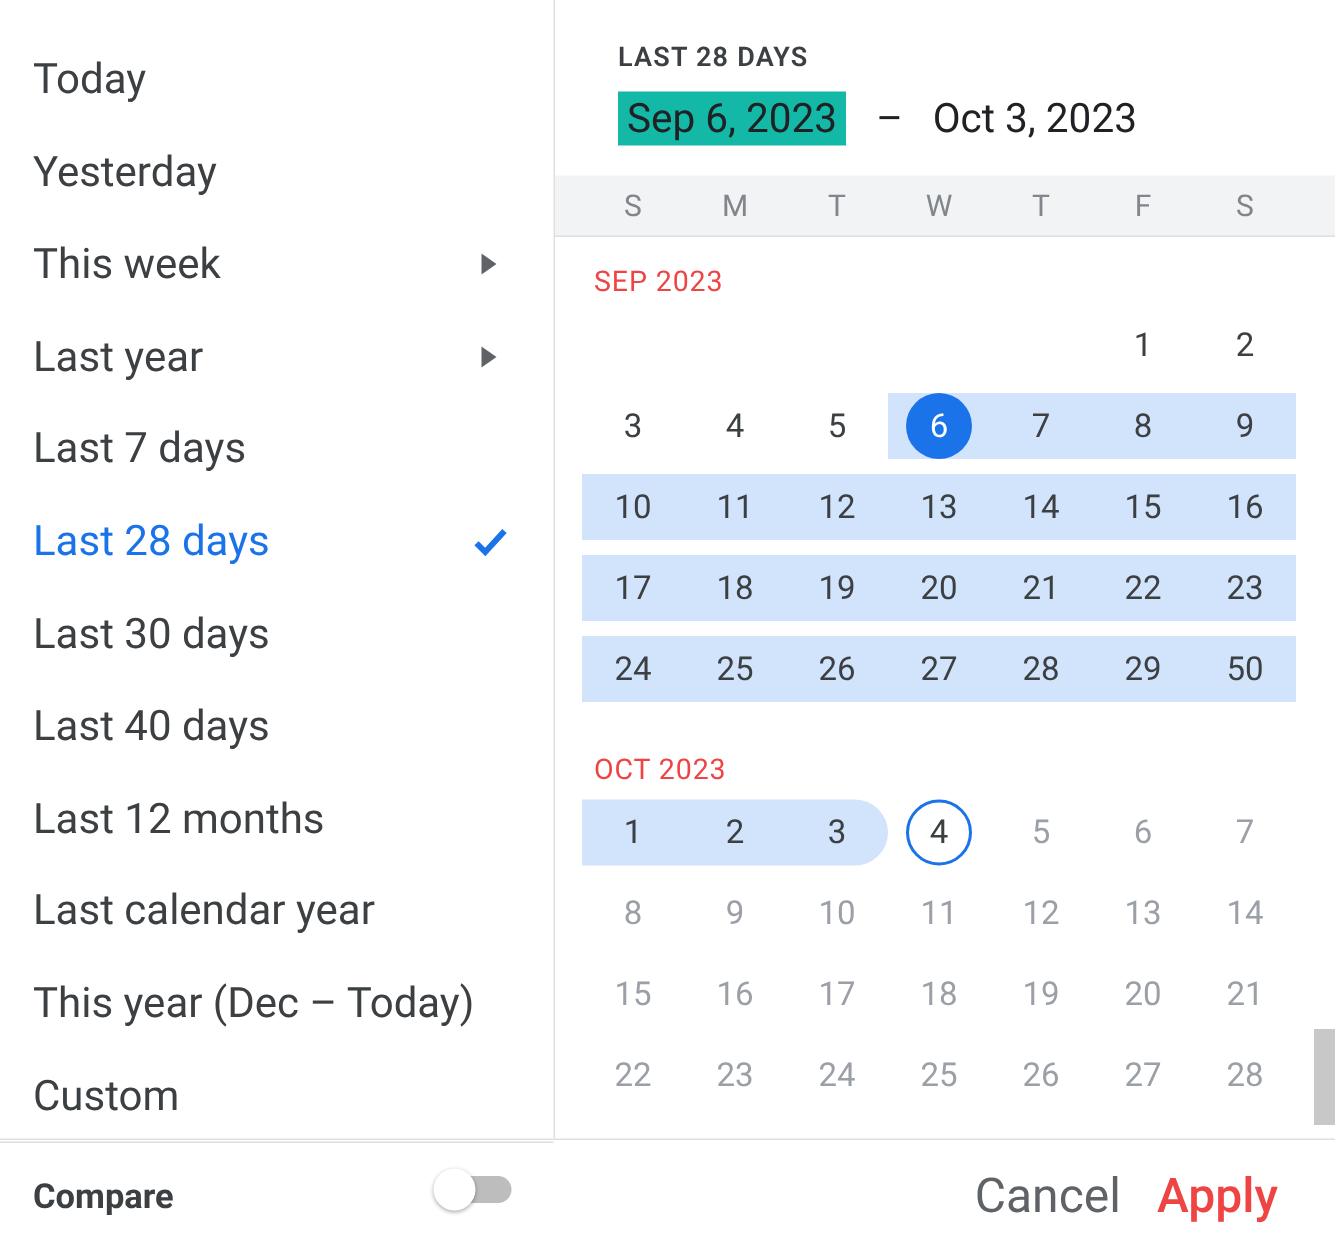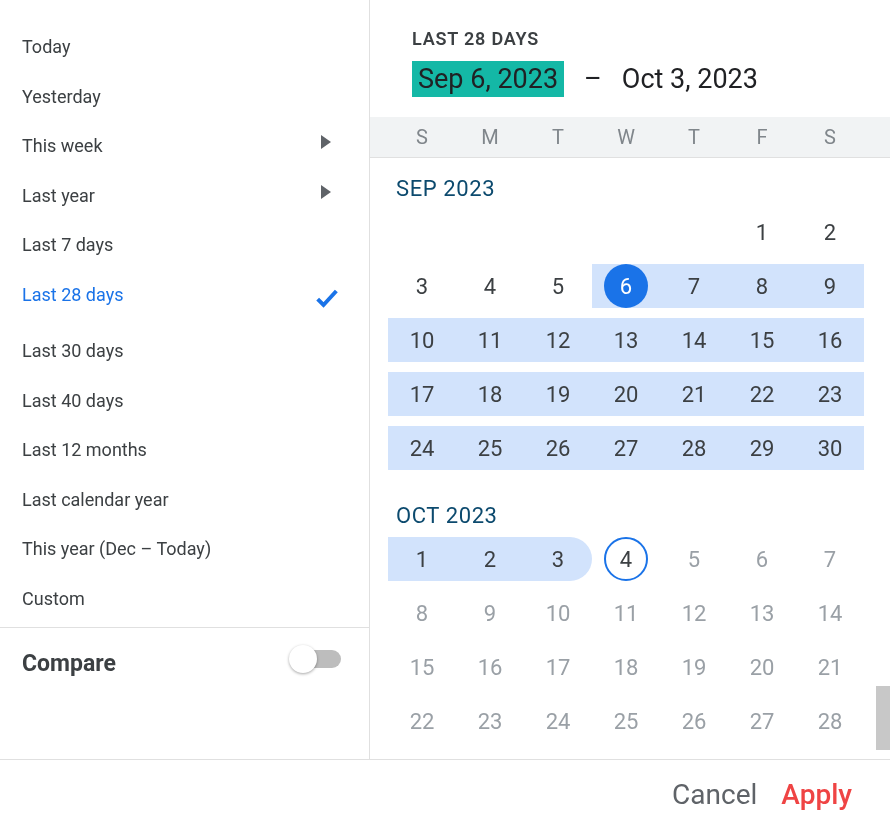--- a/index.html
+++ b/index.html
@@ -21,22 +21,23 @@
   
   .presets {
     width: 370px;
     border-right: 1px solid #e0e0e0;
     padding-top: 22px;
     display: flex;
     flex-direction: column;
   }
   .preset-item {
     display: flex;
+    align-items: center;
     justify-content: space-between;
-    font-size: 18px;
+    font-size: 28px;
     color: #3c4043;
     padding: 14px 28px 14px 22px;
     cursor: pointer;
     line-height: 1.2;
   }
   .preset-item.selected { color: #1a73e8; }
   .preset-label {}
   .chevron-icon {
     width: 0; height: 0;
     border-top: 7px solid transparent;
@@ -104,22 +105,22 @@
     grid-template-columns: repeat(7, 1fr);
     background: #f1f3f4;
     padding: 8px 26px 8px 18px;
     color: #80868b;
     font-size: 20px;
     text-align: center;
     border-bottom: 1px solid #e0e0e0;
   }
   .month-block { padding: 10px 26px 10px 18px; }
   .month-label {
-    font-size: 22px;
-    color: #0c4a6e;
+    font-size: 19px;
+    color: #ef4444;
     letter-spacing: 0.6px;
     padding: 8px 4px 4px 8px;
   }
   .week {
     display: grid;
     grid-template-columns: repeat(7, 1fr);
     height: 54px;
     align-items: center;
     position: relative;
   }
@@ -148,21 +149,21 @@
   }
   .start-circle { background: #1a73e8; color: #fff; }
   .today-ring { border: 2px solid #1a73e8; }
   
   .footer {
     display: flex;
     justify-content: flex-end;
     align-items: center;
     gap: 24px;
     padding: 18px 38px 0 0;
-    font-size: 28px;
+    font-size: 32px;
   }
   .btn-cancel { color: #5f6368; cursor: pointer; }
   .btn-apply { color: #ef4444; font-weight: 500; cursor: pointer; }
   .scroll-thumb {
     position: absolute;
     right: 0; top: 686px;
     width: 14px; height: 64px;
     background: #c8c8c8;
   }
 </style>
@@ -287,21 +288,21 @@
             <div class="day">23</div>
           </div>
           <div class="week">
             <div class="range-bg" style="left: 0%; right: 0%;"></div>
             <div class="day">24</div>
             <div class="day">25</div>
             <div class="day">26</div>
             <div class="day">27</div>
             <div class="day">28</div>
             <div class="day">29</div>
-            <div class="day">30</div>
+            <div class="day">50</div>
           </div>
         </div>
         <div class="month-block">
           <div class="month-label">OCT 2023</div>
           <div class="week">
             <div class="range-bg" style="left: 0%; right: 57.1429%; border-top-right-radius: 22px; border-bottom-right-radius: 22px;"></div>
             <div class="day">1</div>
             <div class="day">2</div>
             <div class="day">3</div>
             <div class="day">

